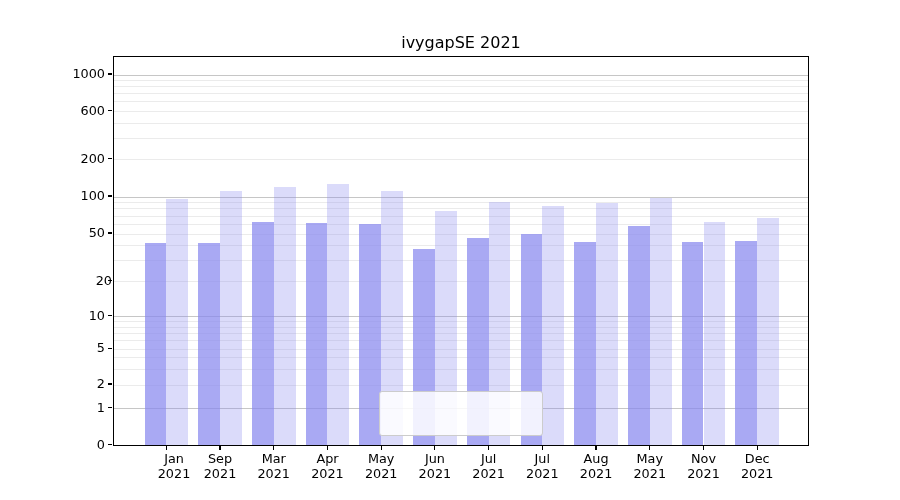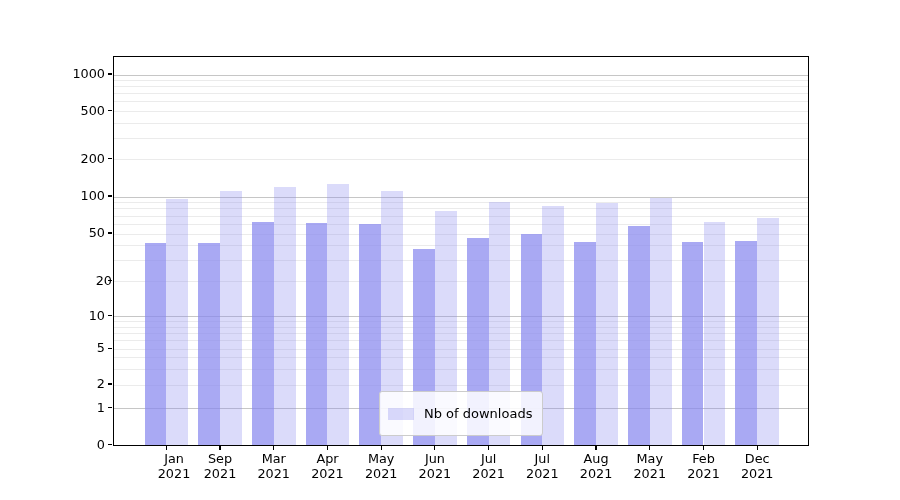--- a/index.html
+++ b/index.html
@@ -38,20 +38,21 @@
     padding:2px 8px;z-index:5;
   }
   .legend-row{display:flex;align-items:center;}
   .legend-swatch{width:26px;height:12px;margin-right:10px;flex:none;}
   .legend-label{font-size:13px;line-height:16px;white-space:nowrap;}
 </style>
 </head>
 <body>
 
 <div id="canvas">
+  <div id="chart-title">ivygapSE 2021</div>
   <div id="plot">
       <div class="gridline gl-minor" style="top: 327.5px; background: rgb(235, 235, 235);"></div>
       <div class="gridline gl-minor" style="top: 311.702px; background: rgb(235, 235, 235);"></div>
       <div class="gridline gl-minor" style="top: 300.494px; background: rgb(235, 235, 235);"></div>
       <div class="gridline gl-minor" style="top: 291.8px; background: rgb(235, 235, 235);"></div>
       <div class="gridline gl-minor" style="top: 283.225px; background: rgb(235, 235, 235);"></div>
       <div class="gridline gl-minor" style="top: 275.975px; background: rgb(235, 235, 235);"></div>
       <div class="gridline gl-minor" style="top: 269.695px; background: rgb(235, 235, 235);"></div>
       <div class="gridline gl-minor" style="top: 264.155px; background: rgb(235, 235, 235);"></div>
       <div class="gridline gl-minor" style="top: 224px; background: rgb(235, 235, 235);"></div>
@@ -69,45 +70,41 @@
       <div class="gridline gl-minor" style="top: 44.3992px; background: rgb(235, 235, 235);"></div>
       <div class="gridline gl-minor" style="top: 36.2819px; background: rgb(235, 235, 235);"></div>
       <div class="gridline gl-minor" style="top: 29.2504px; background: rgb(235, 235, 235);"></div>
       <div class="gridline gl-minor" style="top: 23.0481px; background: rgb(235, 235, 235);"></div>
       <div class="gridline gl-major" style="top: 351.2px; background: rgb(198, 198, 198);"></div>
       <div class="gridline gl-major" style="top: 259.2px; background: rgb(198, 198, 198);"></div>
       <div class="gridline gl-major" style="top: 139.5px; background: rgb(198, 198, 198);"></div>
       <div class="gridline gl-major" style="top: 17.5px; background: rgb(198, 198, 198);"></div>
     </div>
   <div id="legend">
-    <div class="legend-row">
-      <span class="legend-swatch" style="background: rgba(136, 136, 238, 0.3);"></span>
-      <span class="legend-label">Nb of downloads</span>
-    </div>
   </div>
 <div class="ytick-mark" style="left: 108px; top: 443.9px;"></div>
     <div class="ytick-label" style="left: 55px; top: 436.5px;">0</div>
     <div class="ytick-mark" style="left: 108px; top: 407.1px;"></div>
     <div class="ytick-label" style="left: 55px; top: 399.7px;">1</div>
     <div class="ytick-mark" style="left: 108px; top: 383.4px;"></div>
     <div class="ytick-label" style="left: 55px; top: 376px;">2</div>
     <div class="ytick-mark" style="left: 108px; top: 347.7px;"></div>
     <div class="ytick-label" style="left: 55px; top: 340.3px;">5</div>
     <div class="ytick-mark" style="left: 108px; top: 315.1px;"></div>
     <div class="ytick-label" style="left: 55px; top: 307.7px;">10</div>
     <div class="ytick-mark" style="left: 108px; top: 279.9px;"></div>
     <div class="ytick-label" style="left: 62px; top: 272.5px;">20</div>
     <div class="ytick-mark" style="left: 108px; top: 232.4px;"></div>
     <div class="ytick-label" style="left: 55px; top: 225px;">50</div>
     <div class="ytick-mark" style="left: 108px; top: 195.4px;"></div>
     <div class="ytick-label" style="left: 55px; top: 188px;">100</div>
     <div class="ytick-mark" style="left: 108px; top: 157.9px;"></div>
     <div class="ytick-label" style="left: 55px; top: 150.5px;">200</div>
     <div class="ytick-mark" style="left: 108px; top: 109.9px;"></div>
-    <div class="ytick-label" style="left: 55px; top: 102.5px;">500</div>
+    <div class="ytick-label" style="left: 55px; top: 102.5px;">600</div>
     <div class="ytick-mark" style="left: 108px; top: 73.4px;"></div>
     <div class="ytick-label" style="left: 55px; top: 66px;">1000</div>
     <div class="xtick-mark" style="left: 165.7px; top: 445px;"></div>
     <div class="xtick-label" style="left: 146px; top: 451px;">
       <div>Jan</div>
       <div>2021</div>
     </div>
     <div class="bar" style="left: 144.5px; top: 243.288px; width: 21.8px; height: 201.712px; background: rgba(136, 136, 238, 0.72);"></div>
     <div class="bar" style="left: 166.3px; top: 198.738px; width: 21.8px; height: 246.262px; background: rgba(136, 136, 238, 0.3);"></div>
     <div class="xtick-mark" style="left: 219.42px; top: 445px;"></div>
@@ -168,21 +165,21 @@
     <div class="bar" style="left: 596.06px; top: 203.434px; width: 21.8px; height: 241.566px; background: rgba(136, 136, 238, 0.3);"></div>
     <div class="xtick-mark" style="left: 649.18px; top: 445px;"></div>
     <div class="xtick-label" style="left: 621.78px; top: 451px;">
       <div>May</div>
       <div>2021</div>
     </div>
     <div class="bar" style="left: 627.98px; top: 226.006px; width: 21.8px; height: 218.994px; background: rgba(136, 136, 238, 0.72);"></div>
     <div class="bar" style="left: 649.78px; top: 198.179px; width: 21.8px; height: 246.821px; background: rgba(136, 136, 238, 0.3);"></div>
     <div class="xtick-mark" style="left: 702.9px; top: 445px;"></div>
     <div class="xtick-label" style="left: 675.5px; top: 451px;">
-      <div>Feb</div>
+      <div>Nov</div>
       <div>2021</div>
     </div>
     <div class="bar" style="left: 681.7px; top: 242.038px; width: 21.8px; height: 202.962px; background: rgba(136, 136, 238, 0.72);"></div>
     <div class="bar" style="left: 703.5px; top: 222.385px; width: 21.8px; height: 222.615px; background: rgba(136, 136, 238, 0.3);"></div>
     <div class="xtick-mark" style="left: 756.62px; top: 445px;"></div>
     <div class="xtick-label" style="left: 729.22px; top: 451px;">
       <div>Dec</div>
       <div>2021</div>
     </div>
     <div class="bar" style="left: 735.42px; top: 240.819px; width: 21.8px; height: 204.181px; background: rgba(136, 136, 238, 0.72);"></div>

